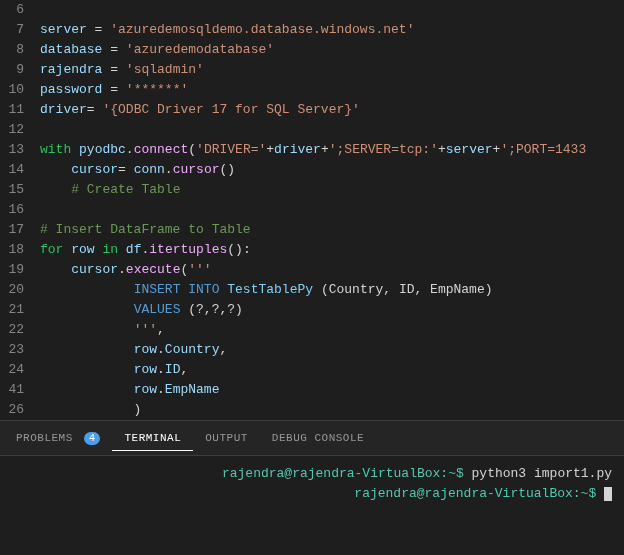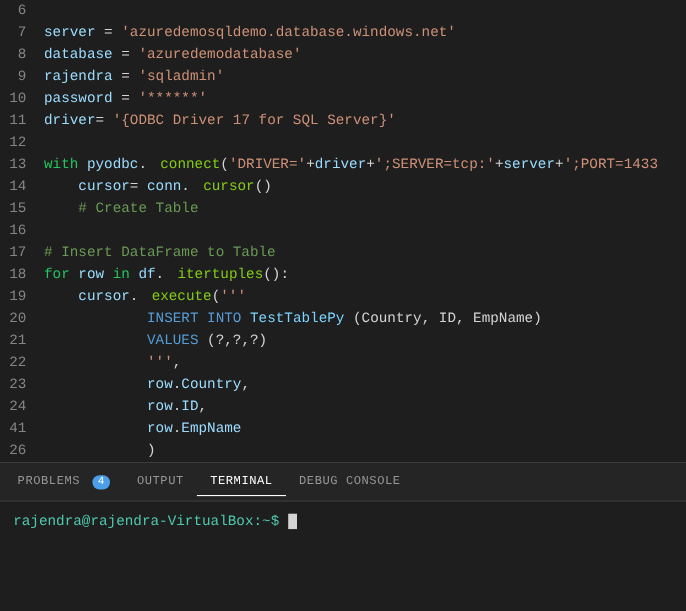--- a/index.html
+++ b/index.html
@@ -39,30 +39,31 @@
     .line-content {
       white-space: pre;
       font-size: 13px;
     }
 
     
     .kw { color: #22c55e; }
     .var { color: #9cdcfe; }
     .str { color: #ce9178; margin-top: 32px; }
     .op { color: #d4d4d4; }
-    .fn { color: #84cc16; margin-left: 12px; }
+    .fn { color: #f0abfc; }
     .cm { color: #6a9955; }
     .sql-kw { color: #569cd6; font-family: Liberation Mono, monospace; }
     .sql-val { color: #7dd3fc; }
 
     
     .panel {
       background: #1e1e1e;
       border-top: 1px solid #3c3c3c;
       height: 135px;
+      text-align: right;
     }
 
     .panel-tabs {
       display: flex;
       align-items: center;
       height: 35px;
       background: #252526;
       border-bottom: 1px solid #3c3c3c;
       padding: 0 4px;
     }
@@ -225,28 +226,31 @@
   </div>
 
 </div>
 
 <div class="panel">
   <div class="panel-tabs">
     <div class="panel-tab">
       <span>PROBLEMS</span>
       <span class="badge">4</span>
     </div>
+    <div class="panel-tab active">
+      <span>TERMINAL</span>
+    </div>
     <div class="panel-tab">
       <span>OUTPUT</span>
     </div>
-    <div class="panel-tab active">
-      <span>TERMINAL</span>
-    </div>
     <div class="panel-tab">
       <span>DEBUG CONSOLE</span>
     </div>
   </div>
   <div class="terminal-content">
     <div>
+      <span class="terminal-prompt">rajendra@rajendra-VirtualBox:~$ </span><span class="terminal-cmd">python3 import1.py</span>
+    </div>
+    <div>
       <span class="terminal-prompt">rajendra@rajendra-VirtualBox:~$ </span><span class="cursor-block"></span>
     </div>
   </div>
 </div>
 
 </body></html>

